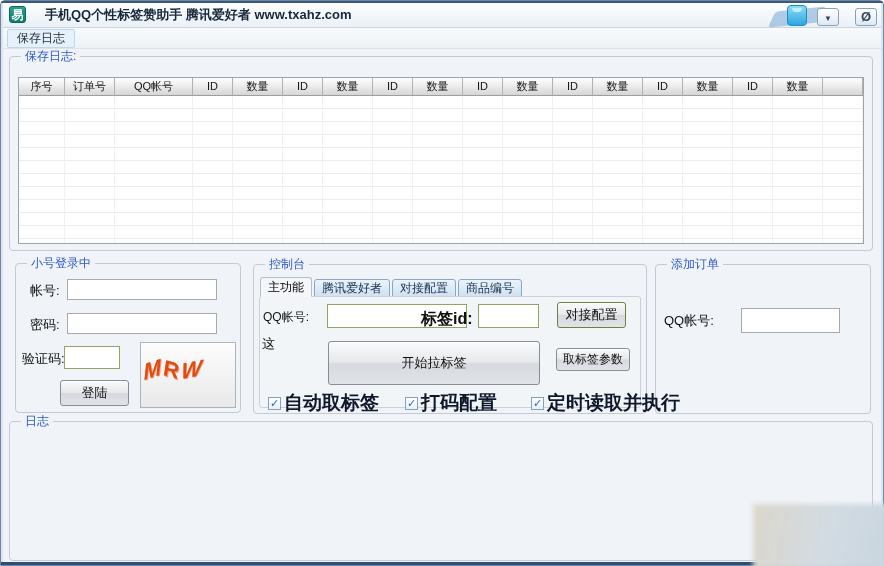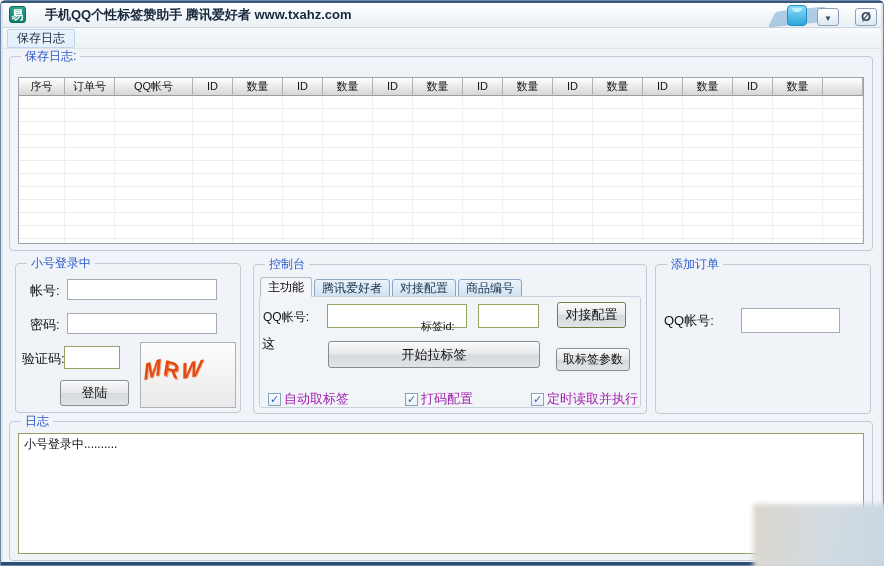--- a/index.html
+++ b/index.html
@@ -81,21 +81,21 @@
     font-size:12px;color:#15304e;background:linear-gradient(#ecf4fb,#d0e1f0);
     border:1px solid #87a7c8;border-radius:3px 3px 0 0;}
   .tab.active{height:20px;line-height:19px;background:#f4f6f9;border:1px solid #b4bcc6;
     border-bottom:1px solid #f4f6f9;z-index:2;color:#000;}
   .tabpanel{position:absolute;left:5px;top:31px;width:382px;height:112px;
     border:1px solid #cbd1d8;border-radius:3px;background:#f2f5f8;box-sizing:border-box;}
   .cb{position:absolute;top:125px;display:flex;align-items:center;}
   .cbbox{width:13px;height:13px;box-sizing:border-box;border:1px solid #87a0bc;
     background:linear-gradient(#ffffff,#e9eff5);color:#2f62c8;font-size:11px;font-weight:bold;
     line-height:11px;text-align:center;}
-  .cblabel{font-size:13px;color:#a21caf;margin-left:3px;white-space:nowrap;}
+  .cblabel{font-size:19px;color:#0f172a;margin-left:3px;white-space:nowrap;font-weight:bold;}
 
   
   .logarea{position:absolute;left:8px;top:11px;width:846px;height:121px;box-sizing:border-box;
     border:1px solid #93a263;background:#fff;font-size:12px;color:#111;padding:2px 5px;}
 
   
   .blurpatch{position:absolute;left:753px;top:504px;width:135px;height:66px;z-index:60;
     background:linear-gradient(100deg,#dad7cf 8%,#d2dbe2 55%,#cbd7e0 90%);
     filter:blur(2.5px);}
 </style>
@@ -408,25 +408,25 @@
     <span class="group-label">控制台</span>
     <div class="tabs">
         <div class="tab active">主功能</div>
         <div class="tab">腾讯爱好者</div>
         <div class="tab">对接配置</div>
         <div class="tab">商品编号</div>
       </div>
     <div class="tabpanel"></div>
     <span class="lbl" style="left:9px;top:44px;font-size:12px;z-index:3;">QQ帐号:</span>
     <input class="inp olive" style="left: 73px; top: 39px; width: 140px; height: 24px; z-index: 3;" value="">
-    <span class="lbl" style="left:167px;top:54px;font-size:11px;z-index:3;">标签id:</span>
+    <span class="lbl" style="left:167px;top:44px;font-size:16px;z-index:3;font-weight:bold;">标签id:</span>
     <input class="inp olive" style="left: 224px; top: 39px; width: 61px; height: 24px; z-index: 3;" value="">
     <button class="btn olive" style="left:303px;top:37px;width:69px;height:26px;z-index:3;">对接配置</button>
     <span class="lbl" style="left:8px;top:70px;z-index:3;">这</span>
-    <button class="btn" style="left:74px;top:76px;width:212px;height:27px;z-index:3;">开始拉标签</button>
+    <button class="btn" style="left:74px;top:76px;width:212px;height:44px;z-index:3;">开始拉标签</button>
     <button class="btn" style="left:302px;top:83px;width:74px;height:23px;z-index:3;font-size:12px;">取标签参数</button>
     <div>
         <div class="cb" style="left: 14px; z-index: 3;">
           <span class="cbbox">✓</span>
           <span class="cblabel">自动取标签</span>
         </div>
         <div class="cb" style="left: 151px; z-index: 3;">
           <span class="cbbox">✓</span>
           <span class="cblabel">打码配置</span>
         </div>
@@ -438,19 +438,18 @@
   </div>
 
   <div class="group g-add">
     <span class="group-label">添加订单</span>
     <span class="lbl" style="left:8px;top:47px;">QQ帐号:</span>
     <input class="inp" style="left: 85px; top: 43px; width: 99px; height: 25px;" value="">
   </div>
 
   <div class="group g-log">
     <span class="group-label">日志</span>
-    <div class="logarea">小号登录中..........</div>
   </div>
 
   <div class="bottom-edge"></div>
 </div>
 
 <div class="blurpatch"></div>
 
 </body></html>

